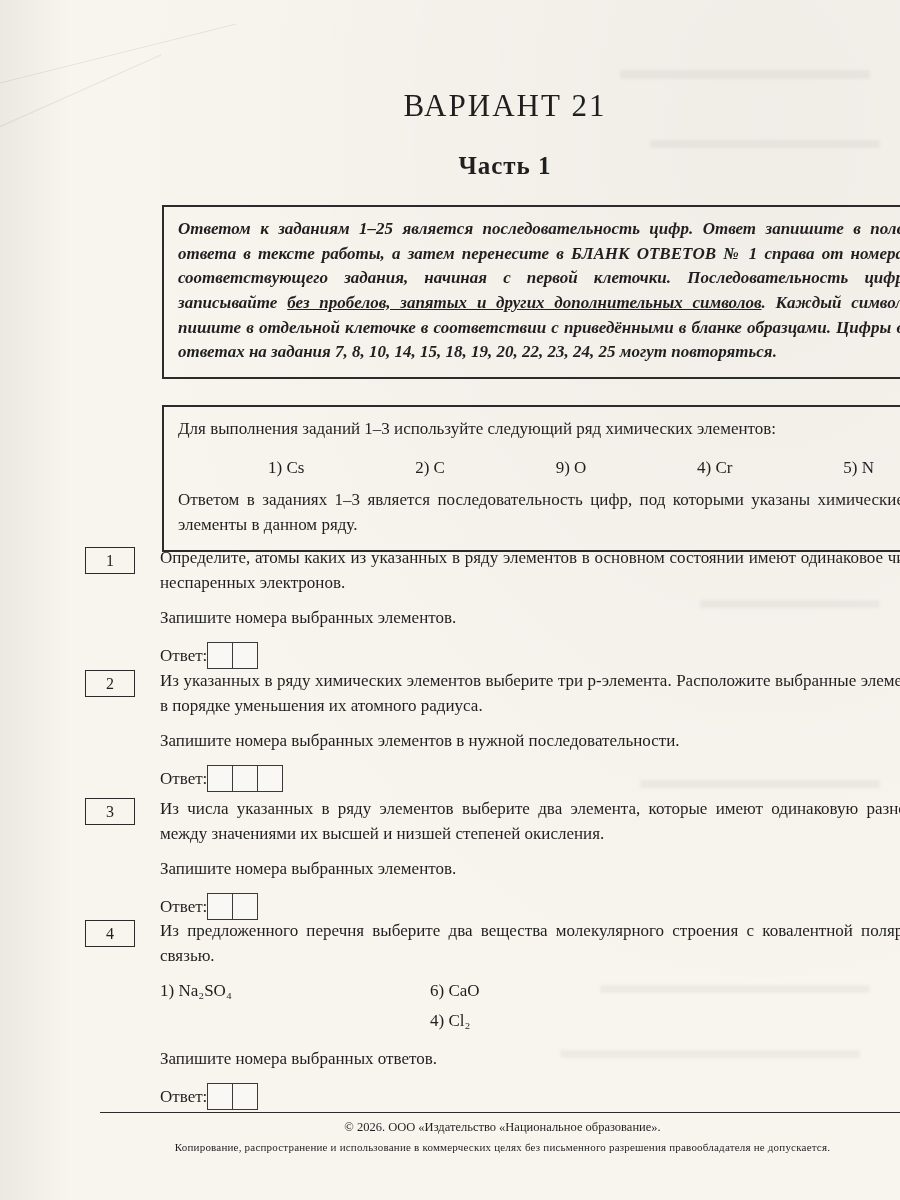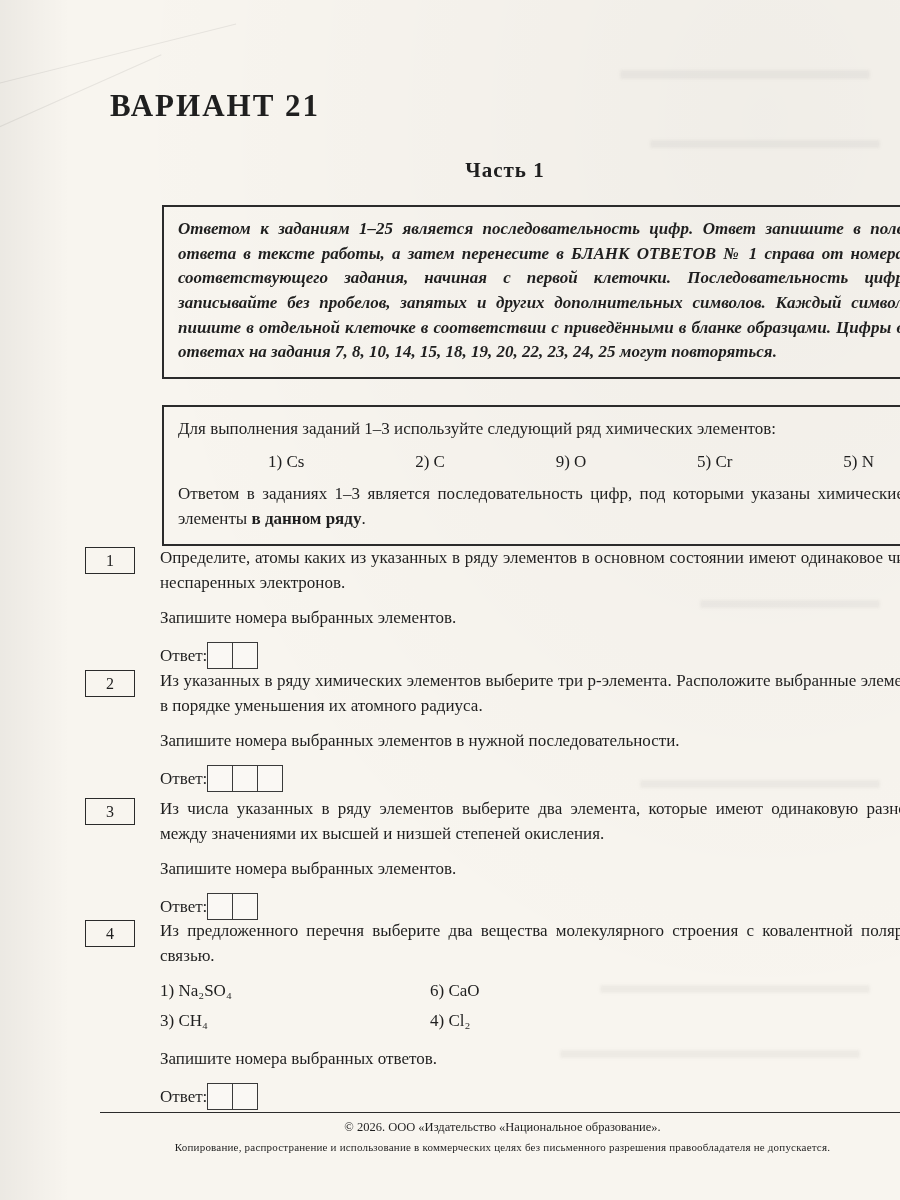--- a/index.html
+++ b/index.html
@@ -15,40 +15,40 @@
       linear-gradient(90deg, rgba(0,0,0,0.05) 0px, rgba(0,0,0,0.0) 70px),
       radial-gradient(ellipse at 85% 10%, rgba(0,0,0,0.03), rgba(0,0,0,0) 60%);
   }
   .crease{position:absolute;background:rgba(0,0,0,0.07);height:1px;pointer-events:none;}
   .crease.c1{width:260px;left:-20px;top:55px;transform:rotate(-14deg);}
   .crease.c2{width:200px;left:-30px;top:95px;transform:rotate(-24deg);}
   .artifact{position:absolute;background:rgba(60,60,60,0.06);filter:blur(1.5px);pointer-events:none;border-radius:2px;}
 
   .page-title{
     position:absolute;top:88px;left:110px;width:790px;
-    text-align:left;font-size:31px;font-weight:bold;letter-spacing:2px;
+    text-align:center;font-size:31px;font-weight:normal;letter-spacing:2px;
   }
   .part-heading{
-    position:absolute;top:158px;left:110px;width:790px;
-    text-align:center;font-size:21px;font-weight:bold;letter-spacing:1px;
+    position:absolute;top:152px;left:110px;width:790px;
+    text-align:center;font-size:25px;font-weight:bold;letter-spacing:1px;
   }
 
   .ruled-box{
     position:absolute;left:162px;width:760px;
     border:2px solid #2b2b2b;
     padding:10px 16px 12px 14px;
     box-sizing:border-box;
     font-size:17px;line-height:1.45;text-align:justify;
   }
   .box-instructions{top:205px;font-weight:bold;font-style:italic;}
-  .box-instructions .ul{}
+  .box-instructions .ul{text-decoration:underline;}
   .box-elements{top:405px;}
   .elements-row{display:flex;justify-content:space-between;padding:8px 30px 8px 90px;}
-  .elements-row span{white-space:nowrap;}
-  .bold{font-weight:bold;}
+  .elements-row span{white-space:nowrap;margin-top:6px;}
+  .bold{font-weight:normal;}
 
   .task{position:absolute;left:0;width:900px;}
   .task-num{
     position:absolute;left:85px;top:2px;width:50px;height:27px;
     border:1.5px solid #2b2b2b;box-sizing:border-box;
     display:flex;align-items:center;justify-content:center;
     font-size:16px;
   }
   .task-body{margin-left:160px;width:770px;font-size:17px;line-height:1.48;text-align:justify;}
   .task-text{margin:0 0 10px 0;}
@@ -90,21 +90,21 @@
 <div class="ruled-box box-instructions">
   <span>Ответом к заданиям 1–25 является последовательность цифр. Ответ запишите в поле ответа в тексте работы, а затем перенесите в БЛАНК ОТВЕТОВ № 1 справа от номера соответствующего задания, начиная с первой клеточки. Последовательность цифр записывайте </span><span class="ul">без пробелов, запятых и других дополнительных символов</span><span>. Каждый символ пишите в отдельной клеточке в соответствии с приведёнными в бланке образцами. Цифры в ответах на задания 7, 8, 10, 14, 15, 18, 19, 20, 22, 23, 24, 25 могут повторяться.</span>
 </div>
 
 <div class="ruled-box box-elements">
   <div>Для выполнения заданий 1–3 используйте следующий ряд химических элементов:</div>
   <div class="elements-row">
     <span>1) Cs</span>
     <span>2) C</span>
     <span>9) O</span>
-    <span>5) Cr</span>
+    <span>4) Cr</span>
     <span>5) N</span>
   </div>
   <div><span>Ответом в заданиях 1–3 является последовательность цифр, под которыми указаны химические элементы </span><span class="bold">в данном ряду</span><span>.</span></div>
 </div>
 
 <div class="task t1">
   <div class="task-num">1</div>
   <div class="task-body">
     <p class="task-text">Определите, атомы каких из указанных в ряду элементов в основном состоянии имеют одинаковое число неспаренных электронов.</p>
     <p class="task-prompt">Запишите номера выбранных элементов.</p>
@@ -149,21 +149,20 @@
   </div>
 </div>
 
 <div class="task t4">
   <div class="task-num">4</div>
   <div class="task-body">
     <p class="task-text">Из предложенного перечня выберите два вещества молекулярного строения с ковалентной полярной связью.</p>
     <div class="options">
       <div class="opt-col col1">
         <span>1) Na₂SO₄</span>
-        <span>3) CH₄</span>
       </div>
       <div class="opt-col col2">
         <span>6) CaO</span>
         <span>4) Cl₂</span>
       </div>
     </div>
     <p class="task-prompt">Запишите номера выбранных ответов.</p>
     <div class="answer-row">
       <span class="answer-label">Ответ:</span>
       <span class="cells">

